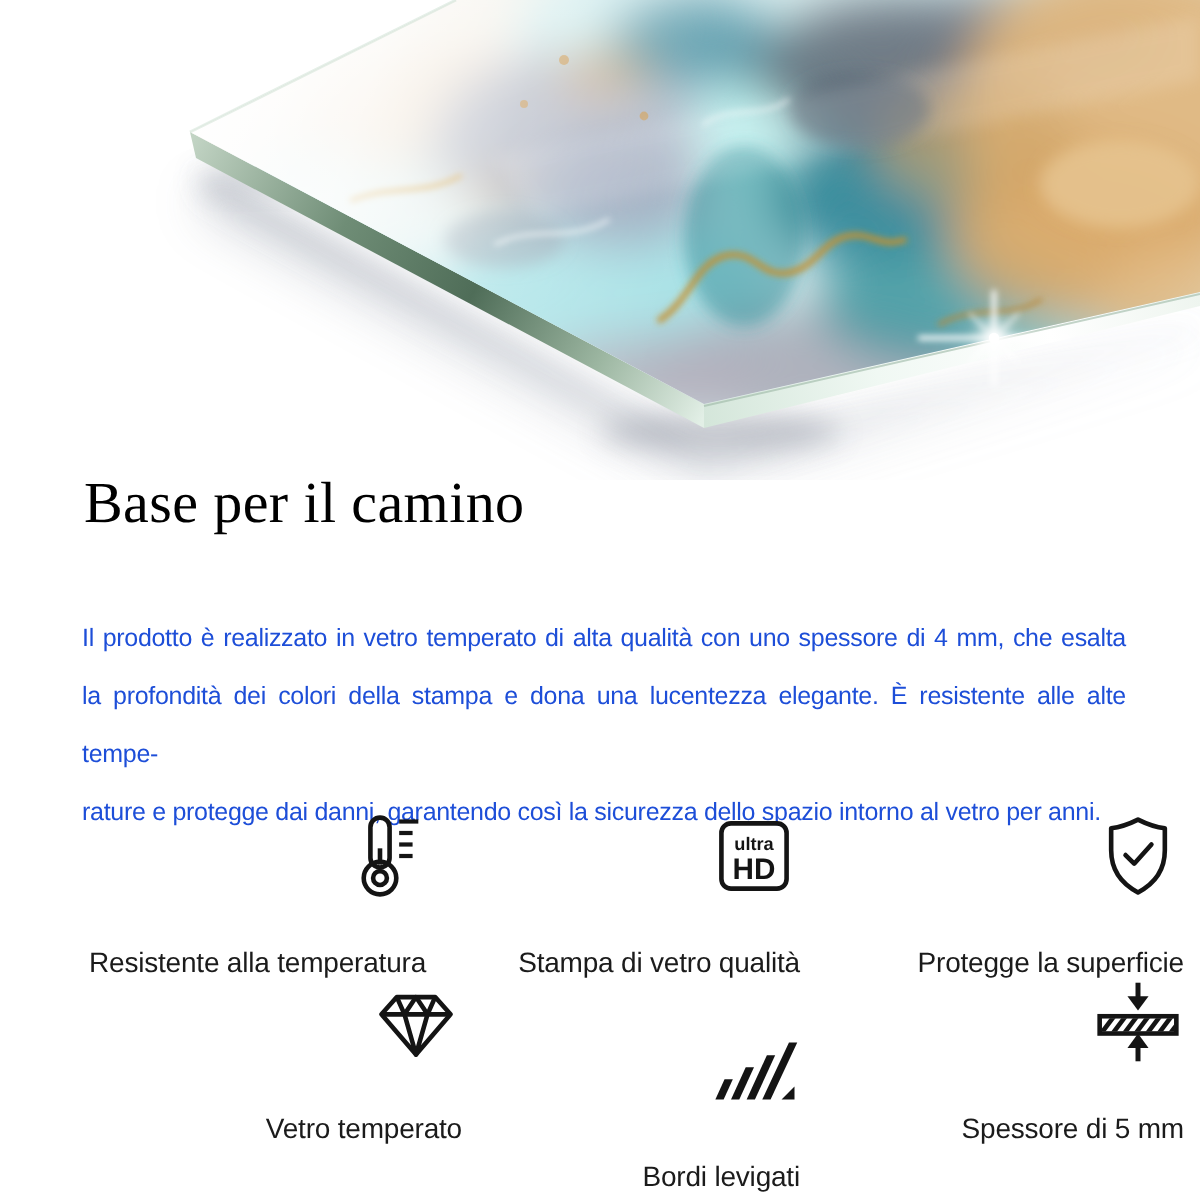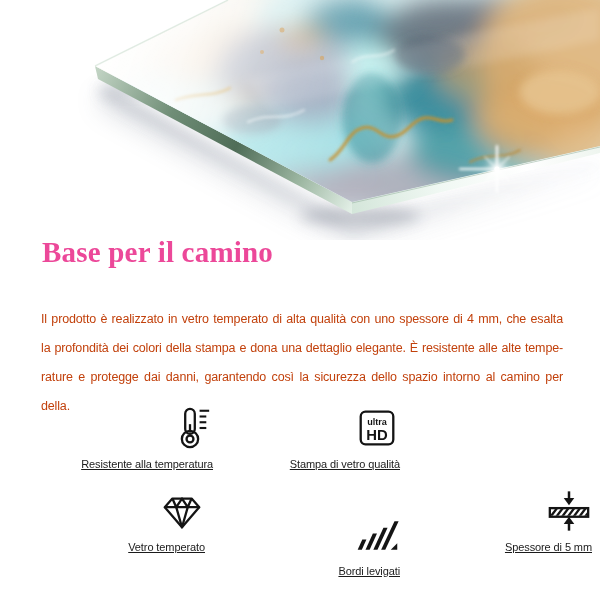--- a/index.html
+++ b/index.html
@@ -1,31 +1,31 @@
 <!DOCTYPE html>
 <html lang="it"><head>
 <meta charset="utf-8">
 <style>
   html,body{margin:0;padding:0;background:#ffffff;}
   .stage{position:relative;width:600px;height:600px;background:#ffffff;overflow:hidden;
          font-family:"Liberation Sans",sans-serif;color:#1d1d1d;}
   .hero{position:absolute;left:0;top:0;width:600px;height:240px;}
   .hero svg{display:block;}
   .title{position:absolute;left:42px;top:237px;margin:0;font-family:"Liberation Serif",serif;
-         font-weight:700;font-size:29px;line-height:31px;letter-spacing:0.2px;color:#ec4899;}
+         font-weight:400;font-size:29px;line-height:31px;letter-spacing:0.2px;color:#000000;}
   .title span{display:block;}
   .para{position:absolute;left:41px;top:305px;width:522px;font-size:12.5px;line-height:29px;
-        letter-spacing:-0.15px;color:#c2410c;}
+        letter-spacing:-0.15px;color:#1d4ed8;}
   .para-line{text-align:justify;text-align-last:justify;}
   .para-line:last-child{text-align-last:left;}
   .cell{position:absolute;width:200px;display:flex;flex-direction:column;align-items:flex-end;}
   .cell svg{display:block;}
-  .flabel{margin-top:7px;font-size:11px;letter-spacing:-0.1px;color:#1b1b1b;white-space:nowrap;text-decoration:underline;}
+  .flabel{margin-top:22px;font-size:14px;letter-spacing:-0.1px;color:#1b1b1b;white-space:nowrap;}
   .c1{left:13px;top:405px}.c2{left:200px;top:405px}.c3{left:392px;top:405px}
-  .c4{left:5px;top:488px}.c5{left:200px;top:512px}.c6{left:392px;top:488px}
+  .c4{left:31px;top:488px}.c5{left:200px;top:512px}.c6{left:392px;top:488px}
   .ic{stroke:#141414;stroke-width:2.4;fill:none;}
 </style>
 </head>
 <body>
 
 <div class="stage">
 
   <div class="hero">
     <svg width="600" height="240" viewBox="0 0 600 240">
       <defs>
@@ -147,22 +147,22 @@
       </g>
     </svg>
   </div>
 
   <h1 class="title">
     <span>Base per il camino</span>
   </h1>
 
   <div class="para">
     <div class="para-line">Il prodotto è realizzato in vetro temperato di alta qualità con uno spessore di 4 mm, che esalta</div>
-    <div class="para-line">la profondità dei colori della stampa e dona una dettaglio elegante. È resistente alle alte tempe-</div>
-    <div class="para-line">rature e protegge dai danni, garantendo così la sicurezza dello spazio intorno al camino per della.</div>
+    <div class="para-line">la profondità dei colori della stampa e dona una lucentezza elegante. È resistente alle alte tempe-</div>
+    <div class="para-line">rature e protegge dai danni, garantendo così la sicurezza dello spazio intorno al vetro per anni.</div>
   </div>
 
   <div class="cell c1">
     <svg width="46" height="46" viewBox="0 0 48 48">
       <rect class="ic" x="19" y="4" width="10" height="26" rx="5"></rect>
       <circle class="ic" cx="24" cy="35.5" r="8.5"></circle>
       <circle class="ic" cx="24" cy="35.5" r="3.6" stroke-width="2.2"></circle>
       <line class="ic" x1="24" y1="20" x2="24" y2="28.5" stroke-width="2.6"></line>
       <g stroke="#141414" stroke-width="2.2">
         <line x1="34" y1="6" x2="44" y2="6"></line>
@@ -176,20 +176,27 @@
 
   <div class="cell c2">
     <svg width="46" height="46" viewBox="0 0 48 48">
       <rect class="ic" x="7" y="7" width="34" height="34" rx="5" stroke-width="2.6"></rect>
       <text x="24" y="21" text-anchor="middle" font-family="Liberation Sans, sans-serif" font-size="9.5" font-weight="700" fill="#141414">ultra</text>
       <text x="24" y="36" text-anchor="middle" font-family="Liberation Sans, sans-serif" font-size="15.5" font-weight="800" fill="#141414">HD</text>
     </svg>
     <div class="flabel">Stampa di vetro qualità</div>
   </div>
 
+  <div class="cell c3">
+    <svg width="46" height="46" viewBox="0 0 48 48">
+      <path class="ic" stroke-linejoin="round" d="M24,5 C29,7.5 33.5,9 38,9.5 L38,21 C38,31.5 32.5,38.5 24,43 C15.5,38.5 10,31.5 10,21 L10,9.5 C14.5,9 19,7.5 24,5 Z"></path>
+      <polyline class="ic" stroke-linecap="round" stroke-linejoin="round" points="17.5,23.5 22,28 31,18"></polyline>
+    </svg>
+    <div class="flabel">Protegge la superficie</div>
+  </div>
 
   <div class="cell c4">
     <svg width="46" height="46" viewBox="0 0 48 48">
       <g class="ic" stroke-width="2.3" stroke-linejoin="round">
         <path d="M14,11 L34,11 L42,20 L24,41 L6,20 Z"></path>
         <line x1="6" y1="20" x2="42" y2="20"></line>
         <path d="M14,11 L18,20 L24,11 L30,20 L34,11"></path>
         <path d="M18,20 L24,41 L30,20"></path>
       </g>
     </svg>

